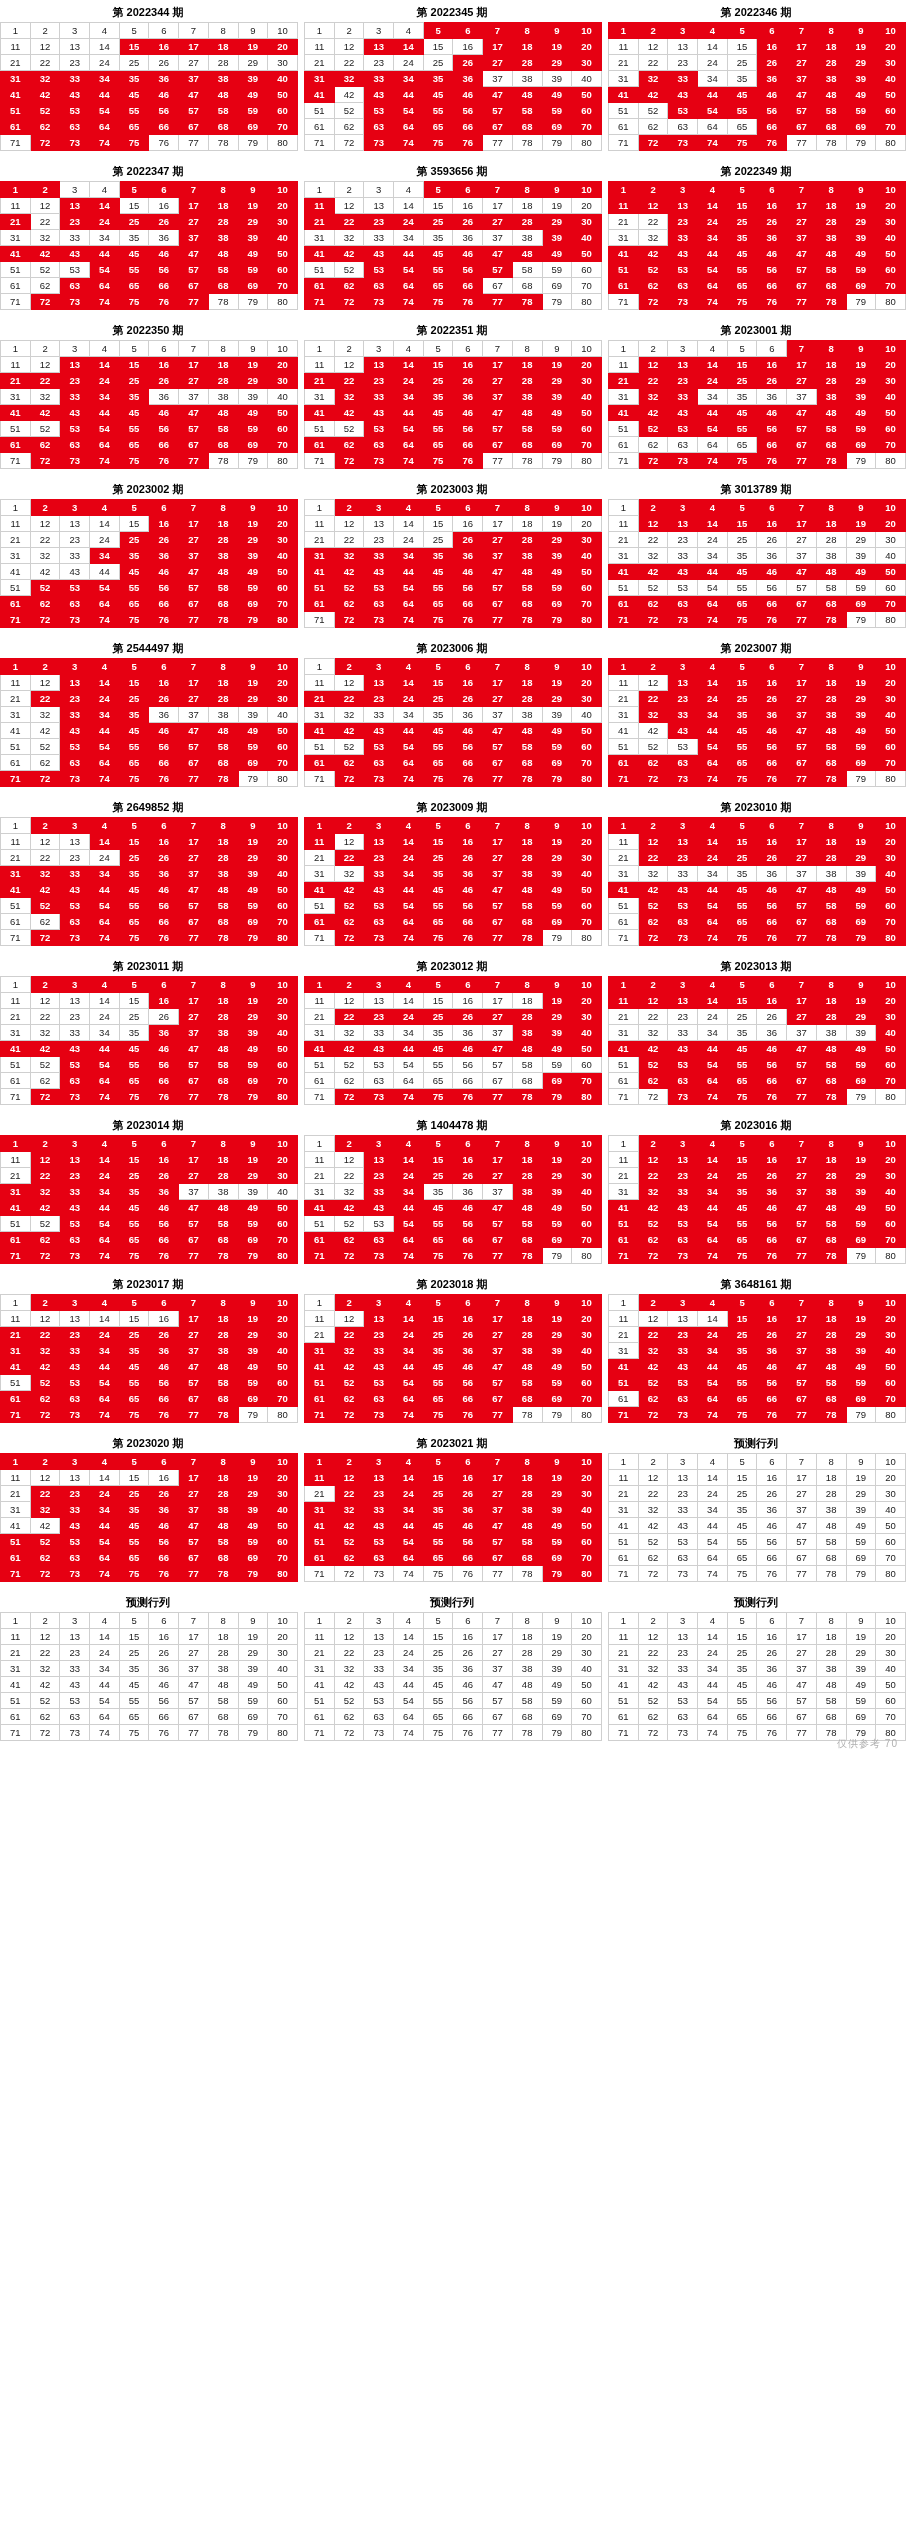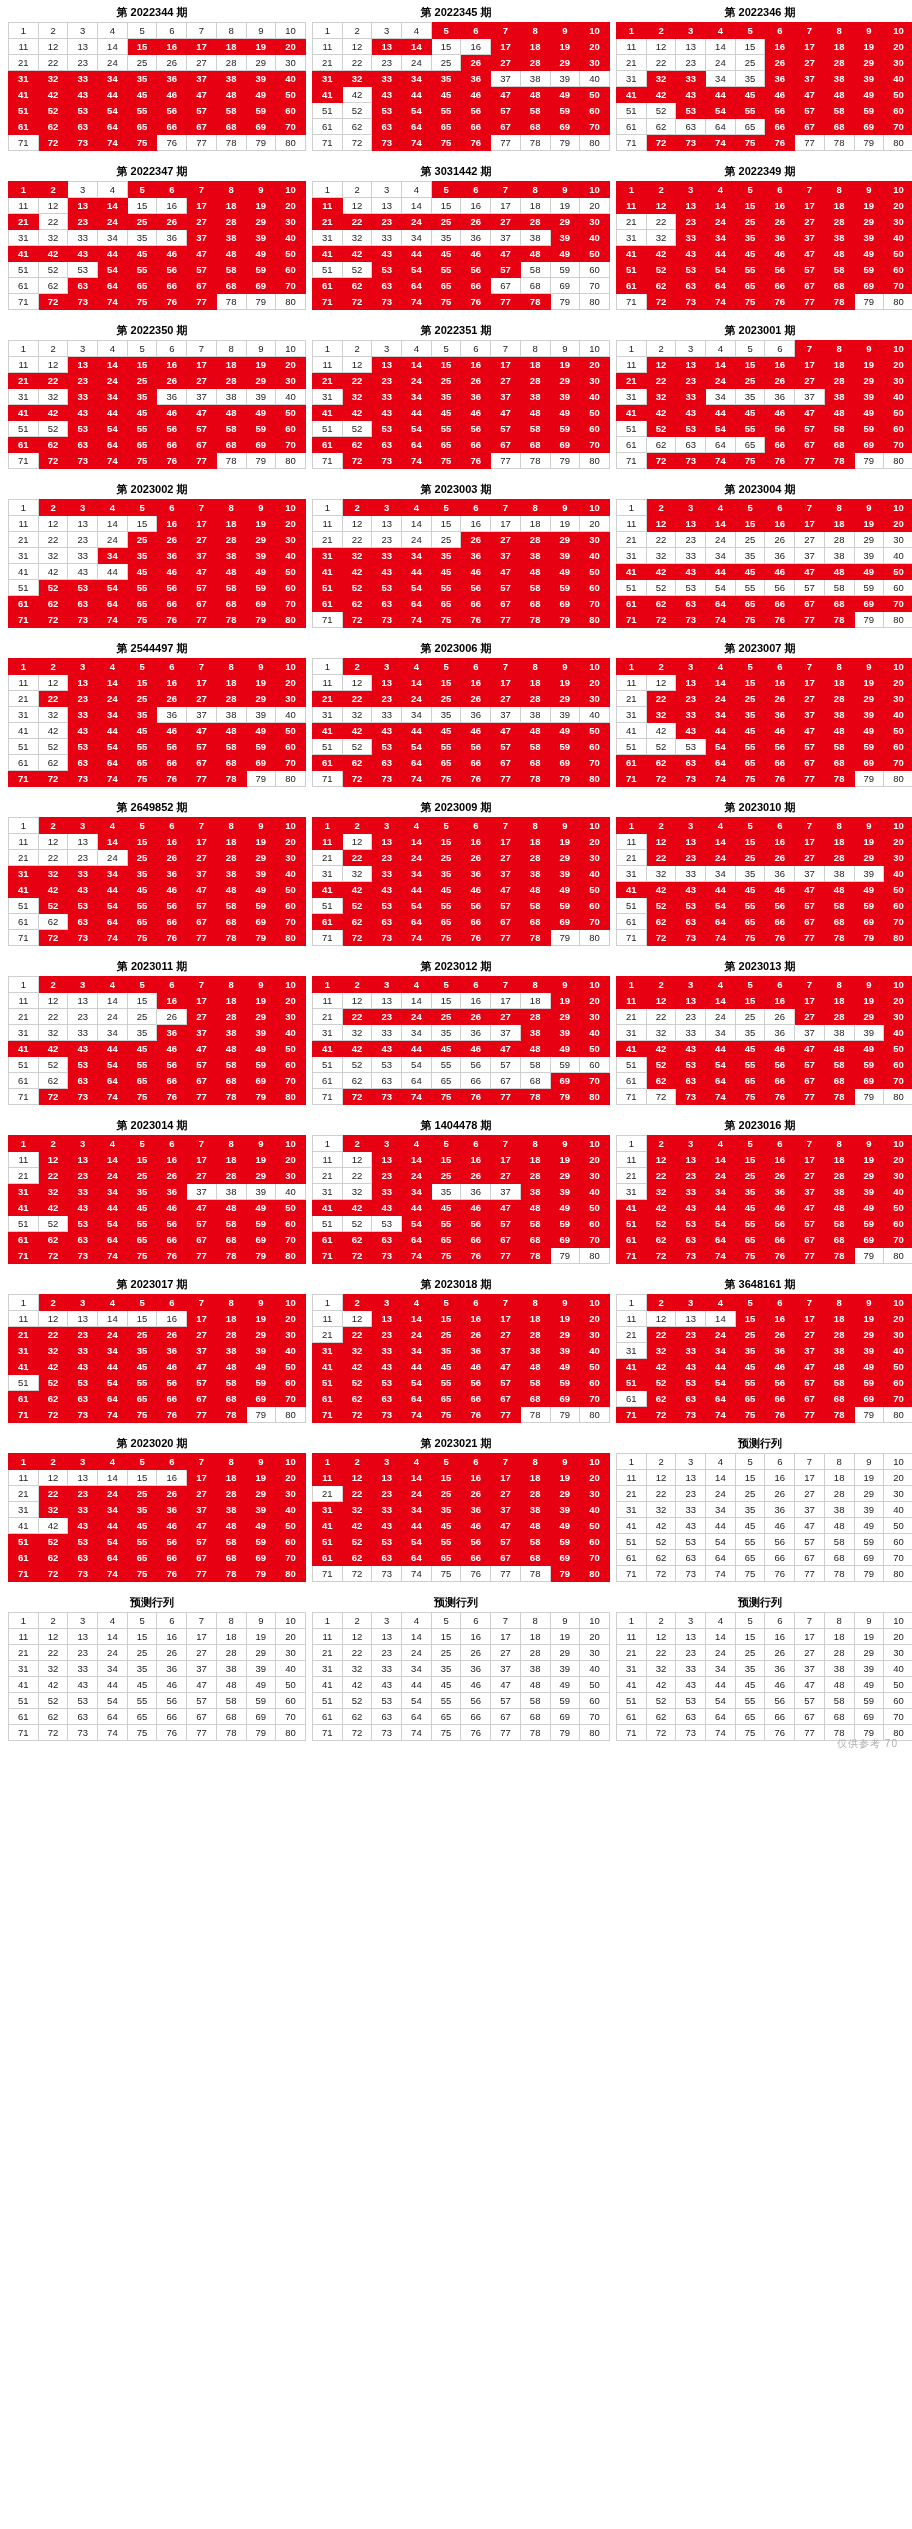--- a/index.html
+++ b/index.html
@@ -11,21 +11,21 @@
   }
   .grid-wrap{
     width:912px;
     display:grid;
     grid-template-columns:repeat(3, 304px);
     row-gap:0px;
   }
   .panel{
     width:304px;
     box-sizing:border-box;
-    padding:4px 8px 8px 8px;
+    padding:4px 8px 8px 0;
   }
   .panel-title{
     text-align:center;
     font-size:11px;
     color:#000;
     font-weight:bold;
     line-height:16px;
     padding-bottom:2px;
     white-space:nowrap;
   }
@@ -477,21 +477,21 @@
               <td class="hit">76</td>
               <td class="hit">77</td>
               <td>78</td>
               <td>79</td>
               <td>80</td>
             </tr>
           </tbody>
         </table>
       </div>
       <div class="panel">
-        <div class="panel-title">第 3031442 期</div>
+        <div class="panel-title">第 3593656 期</div>
         <table class="nums">
           <tbody>
             <tr>
               <td>1</td>
               <td>2</td>
               <td>3</td>
               <td>4</td>
               <td class="hit">5</td>
               <td class="hit">6</td>
               <td class="hit">7</td>
@@ -1198,21 +1198,21 @@
               <td class="hit">76</td>
               <td class="hit">77</td>
               <td class="hit">78</td>
               <td class="hit">79</td>
               <td class="hit">80</td>
             </tr>
           </tbody>
         </table>
       </div>
       <div class="panel">
-        <div class="panel-title">第 2023004 期</div>
+        <div class="panel-title">第 3013789 期</div>
         <table class="nums">
           <tbody>
             <tr>
               <td>1</td>
               <td class="hit">2</td>
               <td class="hit">3</td>
               <td class="hit">4</td>
               <td class="hit">5</td>
               <td class="hit">6</td>
               <td class="hit">7</td>

